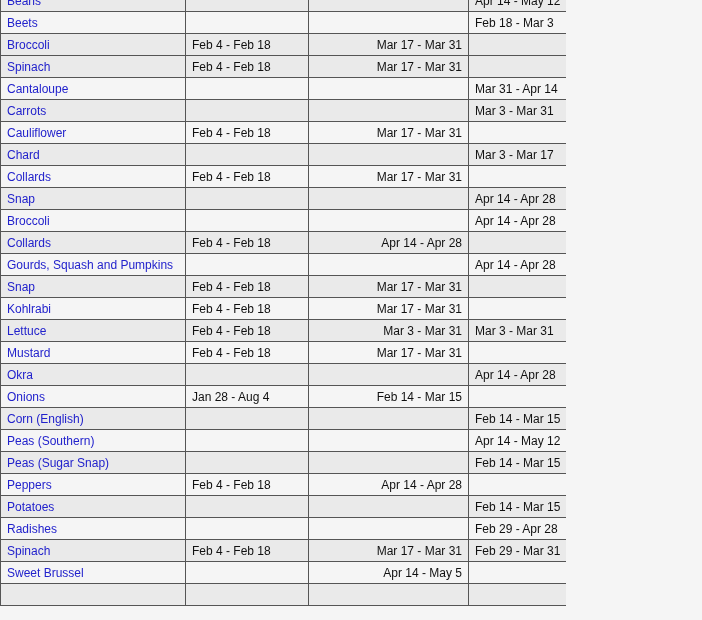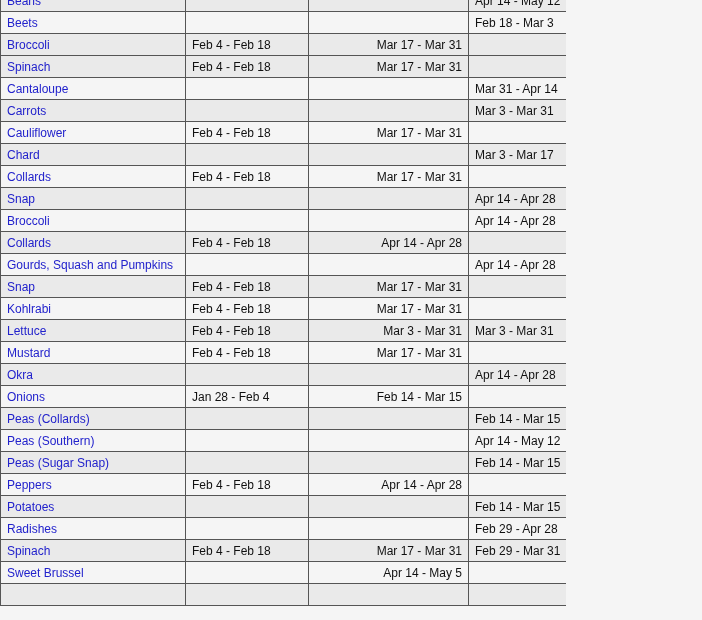--- a/index.html
+++ b/index.html
@@ -200,26 +200,26 @@
             <td class="col-direct"></td>
           </tr>
           <tr class="row-odd">
             <td class="col-crop"><a class="crop-link" href="#">Okra</a></td>
             <td class="col-seed"></td>
             <td class="col-transplant"></td>
             <td class="col-direct">Apr 14 - Apr 28</td>
           </tr>
           <tr class="row-even">
             <td class="col-crop"><a class="crop-link" href="#">Onions</a></td>
-            <td class="col-seed">Jan 28 - Feb 4</td>
+            <td class="col-seed">Jan 28 - Aug 4</td>
             <td class="col-transplant">Feb 14 - Mar 15</td>
             <td class="col-direct"></td>
           </tr>
           <tr class="row-odd">
-            <td class="col-crop"><a class="crop-link" href="#">Peas (Collards)</a></td>
+            <td class="col-crop"><a class="crop-link" href="#">Corn (English)</a></td>
             <td class="col-seed"></td>
             <td class="col-transplant"></td>
             <td class="col-direct">Feb 14 - Mar 15</td>
           </tr>
           <tr class="row-even">
             <td class="col-crop"><a class="crop-link" href="#">Peas (Southern)</a></td>
             <td class="col-seed"></td>
             <td class="col-transplant"></td>
             <td class="col-direct">Apr 14 - May 12</td>
           </tr>

